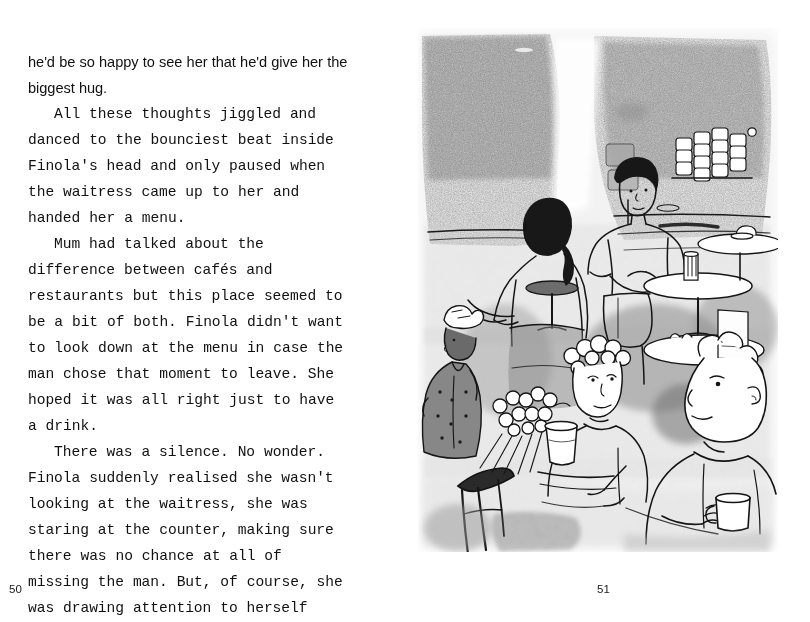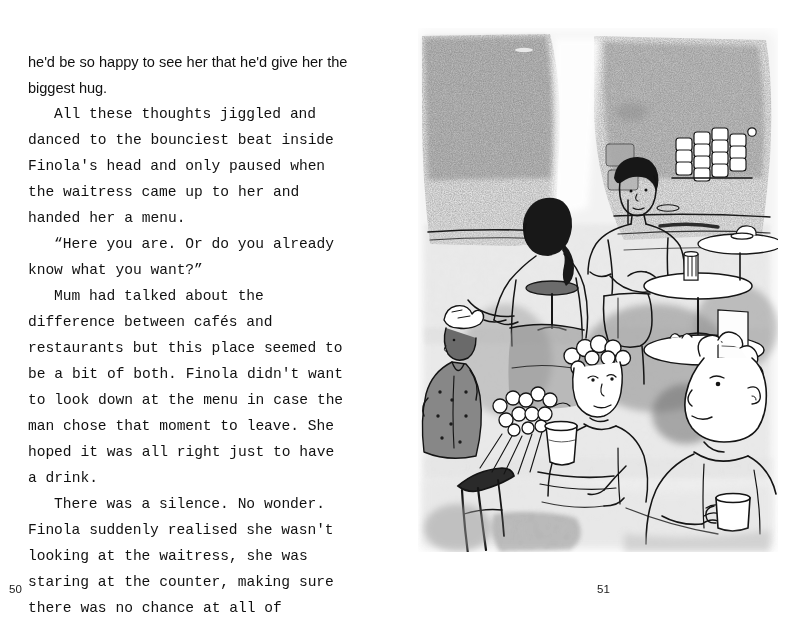--- a/index.html
+++ b/index.html
@@ -81,21 +81,20 @@
 </style>
 </head>
 <body>
 
 <div class="spread">
 
   <div class="page-left">
     <div class="text-column">
       <p class="para">he'd be so happy to see her that he'd give her the biggest hug.</p>
       <p class="para indent">All these thoughts jiggled and danced to the bounciest beat inside Finola's head and only paused when the waitress came up to her and handed her a menu.</p>
-      <p class="para indent">“Here you are. Or do you already know what you want?”</p>
       <p class="para indent">Mum had talked about the difference between cafés and restaurants but this place seemed to be a bit of both. Finola didn't want to look down at the menu in case the man chose that moment to leave. She hoped it was all right just to have a drink.</p>
       <p class="para indent">There was a silence. No wonder. Finola suddenly realised she wasn't looking at the waitress, she was staring at the counter, making sure there was no chance at all of missing the man. But, of course, she was drawing attention to herself again, and sure enough, when she met the waitress's eyes, she saw suspicion there.</p>
       <p class="para indent">“Er... orange?”</p>
       <p class="para indent">The waitress sounded a bit impatient or that might have been Finola's imagination. “Orange squash? Orange juice? Sparkling oran...?”</p>
 
     </div>
   </div>
 
   <div class="page-number left">50</div>
 

